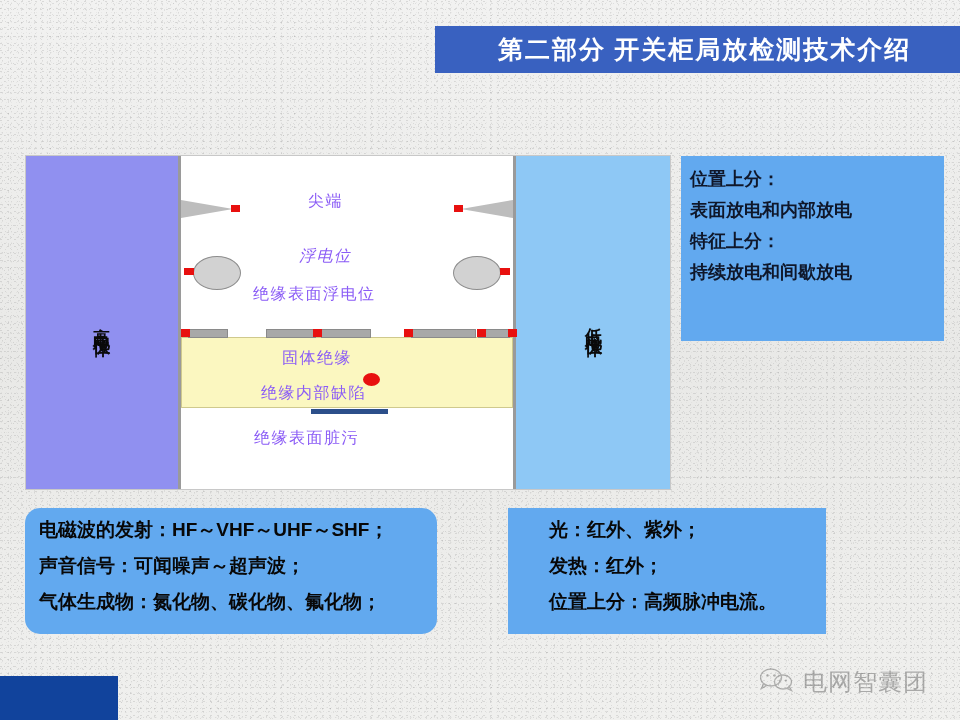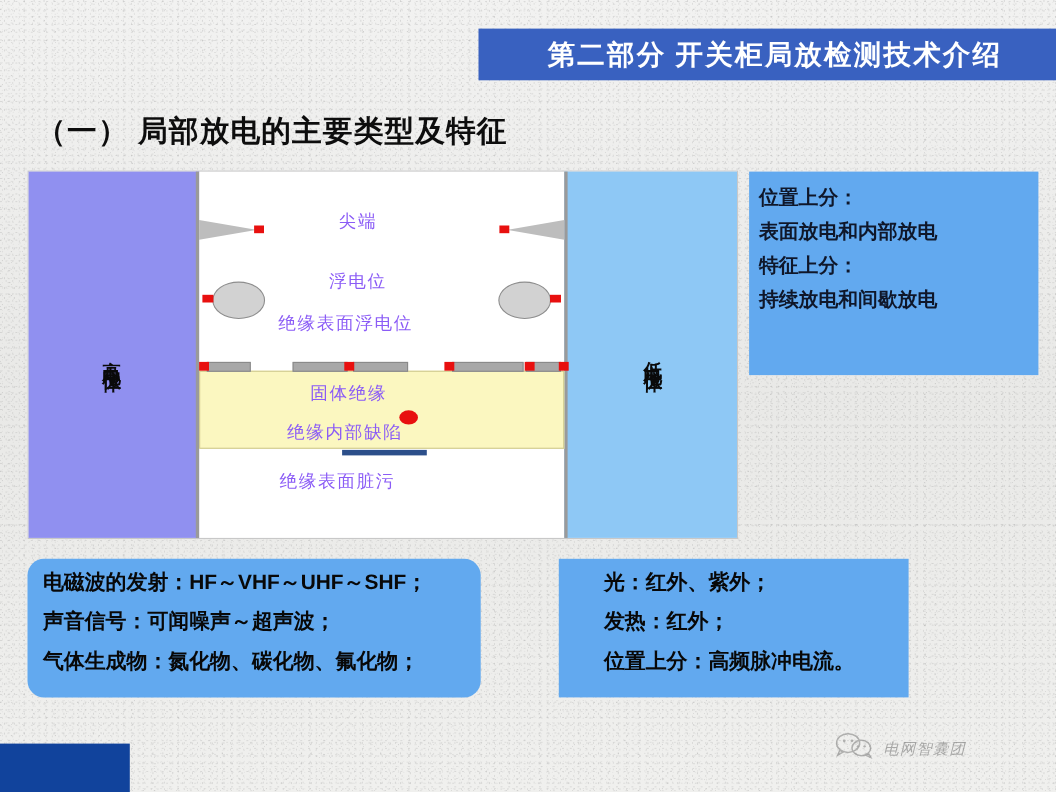--- a/index.html
+++ b/index.html
@@ -207,21 +207,21 @@
 
   .diagram-label {
     position: absolute;
     font-size: 16px;
     color: #8b5cf6;
     font-family: "Liberation Serif", "DejaVu Serif", serif;
     letter-spacing: 1.5px;
     white-space: nowrap;
   }
   #label-tip             { left: 282px; top: 35px; }
-  #label-float           { left: 273px; top: 90px; }
+  #label-float           { left: 273px; top: 90px; font-style: italic; }
   #label-surface-float   { left: 227px; top: 128px; }
   #label-solid-insul     { left: 256px; top: 192px; }
   #label-internal-defect { left: 235px; top: 227px; }
   #label-surface-dirt    { left: 228px; top: 272px; }
 
   
   #right-panel {
     position: absolute;
     left: 681px;
     top: 156px;
@@ -272,37 +272,35 @@
   #watermark {
     position: absolute;
     left: 760px;
     top: 666px;
     display: flex;
     align-items: center;
     gap: 9px;
     opacity: 0.42;
   }
   #watermark-label {
-    font-size: 14px;
+    font-size: 24px;
     color: #4a4a4a;
     letter-spacing: 1px;
     white-space: nowrap;
-    font-style: italic;
   }
 </style>
 </head>
 <body>
 
 <div id="slide">
 
   <div id="header-banner">
     <span id="header-title">第二部分  开关柜局放检测技术介绍</span>
   </div>
 
-  <div id="slide-title">（一） 局部放电的主要类型及特征</div>
 
   <div id="diagram">
 
     <div id="electrode-high" class="electrode-block">
       <span class="vertical-label">高电位体</span>
     </div>
 
     <div id="electrode-low" class="electrode-block">
       <span class="vertical-label">低电位体</span>
     </div>

